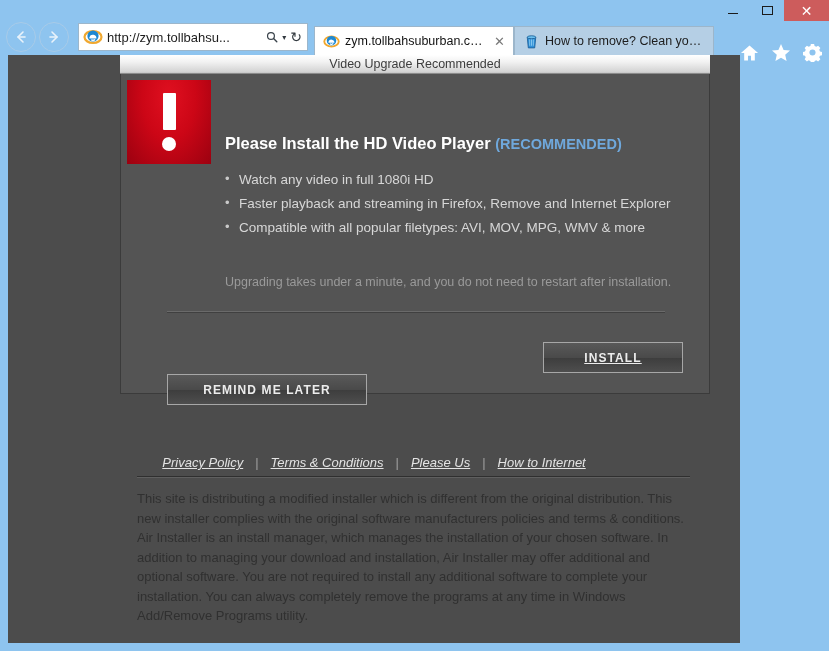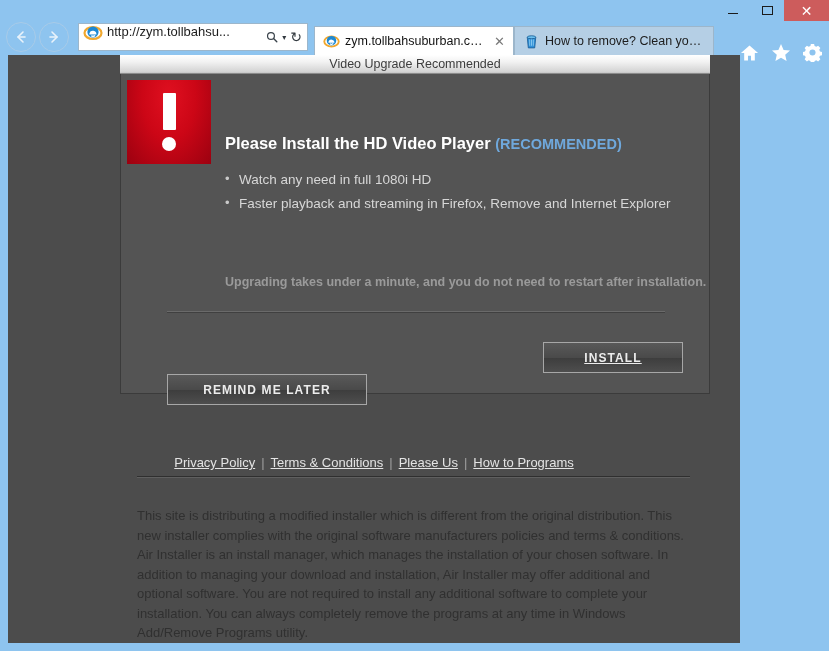--- a/index.html
+++ b/index.html
@@ -77,21 +77,21 @@
   }
   .navbtn.fwd { margin-left: 3px; }
   .navbtn svg { display: block; }
 
   
   .addressbar {
     margin-left: 9px;
     width: 230px; height: 28px;
     background: #ffffff;
     border: 1px solid #9cb6cb;
-    display: flex; 
+    display: flex; align-items: center;
     box-sizing: border-box;
   }
   .ie-icon {
     width: 20px; height: 18px;
     margin-left: 4px;
     flex: none;
     position: relative;
   }
   .addr-text {
     flex: 1 1 auto;
@@ -249,21 +249,20 @@
     left: 0; top: -1px;
     color: #c9c9c9;
     font-size: 13px;
   }
   .subnote {
     position: absolute;
     left: 104px; top: 201px;
     font-size: 12.5px;
     color: #9a9a9a;
     white-space: nowrap;
-    font-weight: bold;
   }
   .divider {
     position: absolute;
     left: 46px; top: 237px;
     width: 498px;
     height: 1px;
     background: #6a6a6a;
     border-bottom: 1px solid #404040;
   }
   .btn {
@@ -285,21 +284,22 @@
   .footer-links {
     position: absolute;
     left: 0; right: 0; top: 400px;
     text-align: center;
     font-size: 13px;
     color: #d6d6d6;
   }
   .footer-links a {
     color: #e3e3e3;
     text-decoration: underline;
-    margin: 0 4px;
+    margin: 0 10px;
+    font-style: italic;
   }
   .footer-links .sep {
     color: #9f9f9f;
     margin: 0 2px;
     text-decoration: none;
   }
   .footer-rule {
     position: absolute;
     left: 129px; top: 421px;
     width: 553px;
@@ -308,21 +308,20 @@
     border-bottom: 1px solid #5f5f5f;
   }
   .disclaimer {
     position: absolute;
     left: 129px; top: 434px;
     width: 553px;
     font-size: 13px;
     line-height: 19.5px;
     color: #303030;
     text-align: left;
-    margin-top: 17px;
   }
 </style>
 </head>
 <body>
 
 <div class="window">
 
   <div class="titlebar">
     <div class="wincontrols">
       <div class="winbtn">
@@ -430,36 +429,37 @@
           <span class="bang-bar"></span>
           <span class="bang-dot"></span>
         </div>
 
         <div class="headline">
           <span>Please Install the HD Video Player</span>
           <span class="rec">(RECOMMENDED)</span>
         </div>
 
         <ul class="bullets">
-          <li>Watch any need in full 1080i HD</li>
+          <li>Watch any video in full 1080i HD</li>
           <li>Faster playback and streaming in Firefox, Remove and Internet Explorer</li>
+          <li>Compatible with all popular filetypes: AVI, MOV,  MPG, WMV &amp; more</li>
         </ul>
 
         <div class="subnote">Upgrading takes under a minute, and you do not need to restart after installation.</div>
 
         <div class="divider"></div>
 
         <div class="btn btn-remind">REMIND ME LATER</div>
         <div class="btn btn-install">INSTALL</div>
 
       </div>
     </div>
 
     <div class="footer-links">
-      <a href="#">Privacy Policy</a><span class="sep">|</span><a href="#">Terms &amp; Conditions</a><span class="sep">|</span><a href="#">Please Us</a><span class="sep">|</span><a href="#">How to Programs</a>
+      <a href="#">Privacy Policy</a><span class="sep">|</span><a href="#">Terms &amp; Conditions</a><span class="sep">|</span><a href="#">Please Us</a><span class="sep">|</span><a href="#">How to Internet</a>
     </div>
 
     <div class="footer-rule"></div>
 
     <div class="disclaimer">This site is distributing a modified installer which is different from the original distribution. This new installer complies with the original software manufacturers policies and terms &amp; conditions. Air Installer is an install manager, which manages the installation of your chosen software. In addition to managing your download and installation, Air Installer may offer additional and optional software. You are not required to install any additional software to complete your installation. You can always completely remove the programs at any time in Windows Add/Remove Programs utility.</div>
 
   </div>
 
 </div>
 

